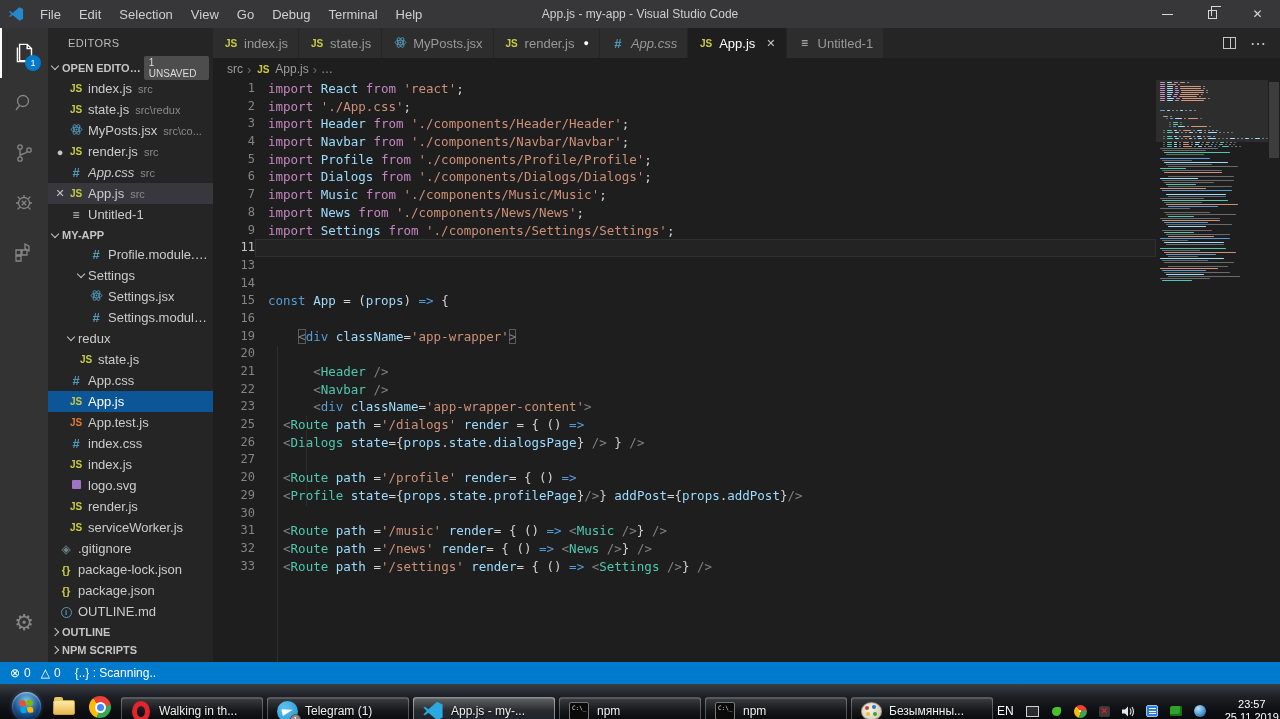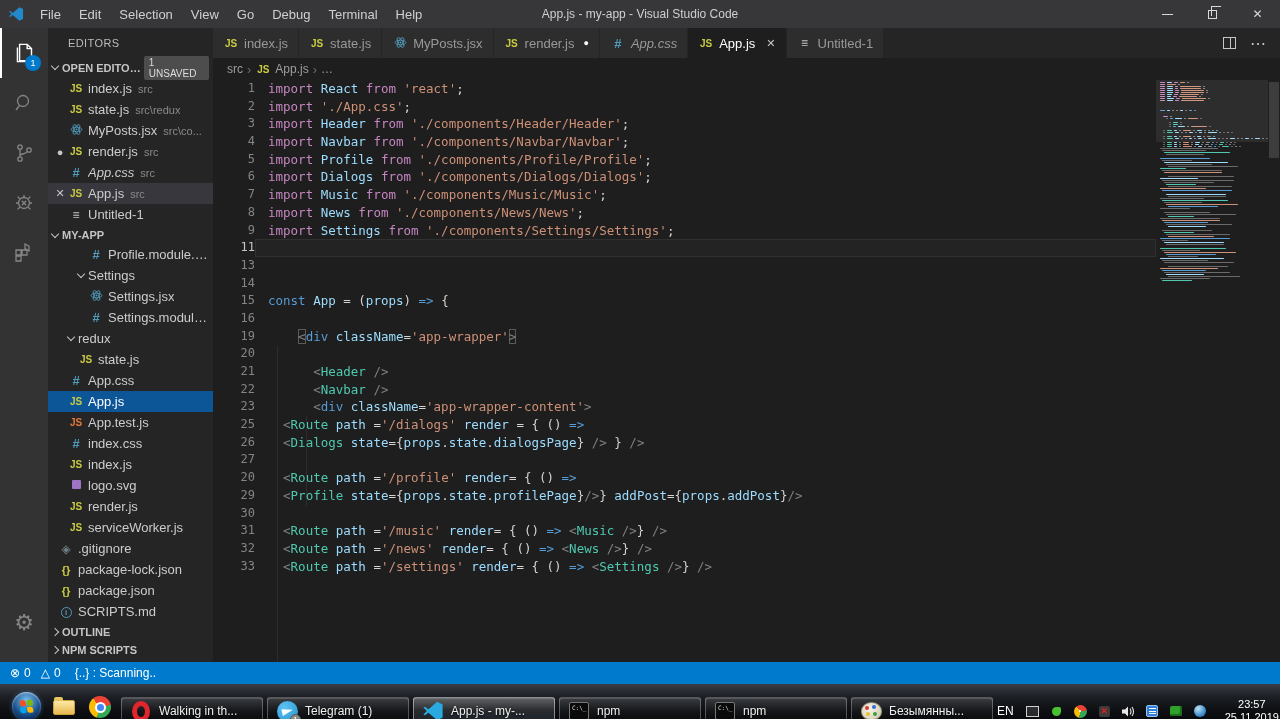--- a/index.html
+++ b/index.html
@@ -337,21 +337,21 @@
           <div class="tree-row" style="padding-left: 10px;">
             <span class="fic ic-json">{}</span>
             <span class="fname">package-lock.json</span>
           </div>
           <div class="tree-row" style="padding-left: 10px;">
             <span class="fic ic-json">{}</span>
             <span class="fname">package.json</span>
           </div>
           <div class="tree-row" style="padding-left: 10px;">
             <span class="fic"><i class="ic-info">i</i></span>
-            <span class="fname">SCRIPTS.md</span>
+            <span class="fname">OUTLINE.md</span>
           </div>
         </div>
       <div class="sb-section" style="margin-top:auto;">
         <span class="chev right"></span>
         <span class="lbl">OUTLINE</span>
       </div>
       <div class="sb-section" style="margin-bottom:3px;">
         <span class="chev right"></span>
         <span class="lbl">NPM SCRIPTS</span>
       </div>

